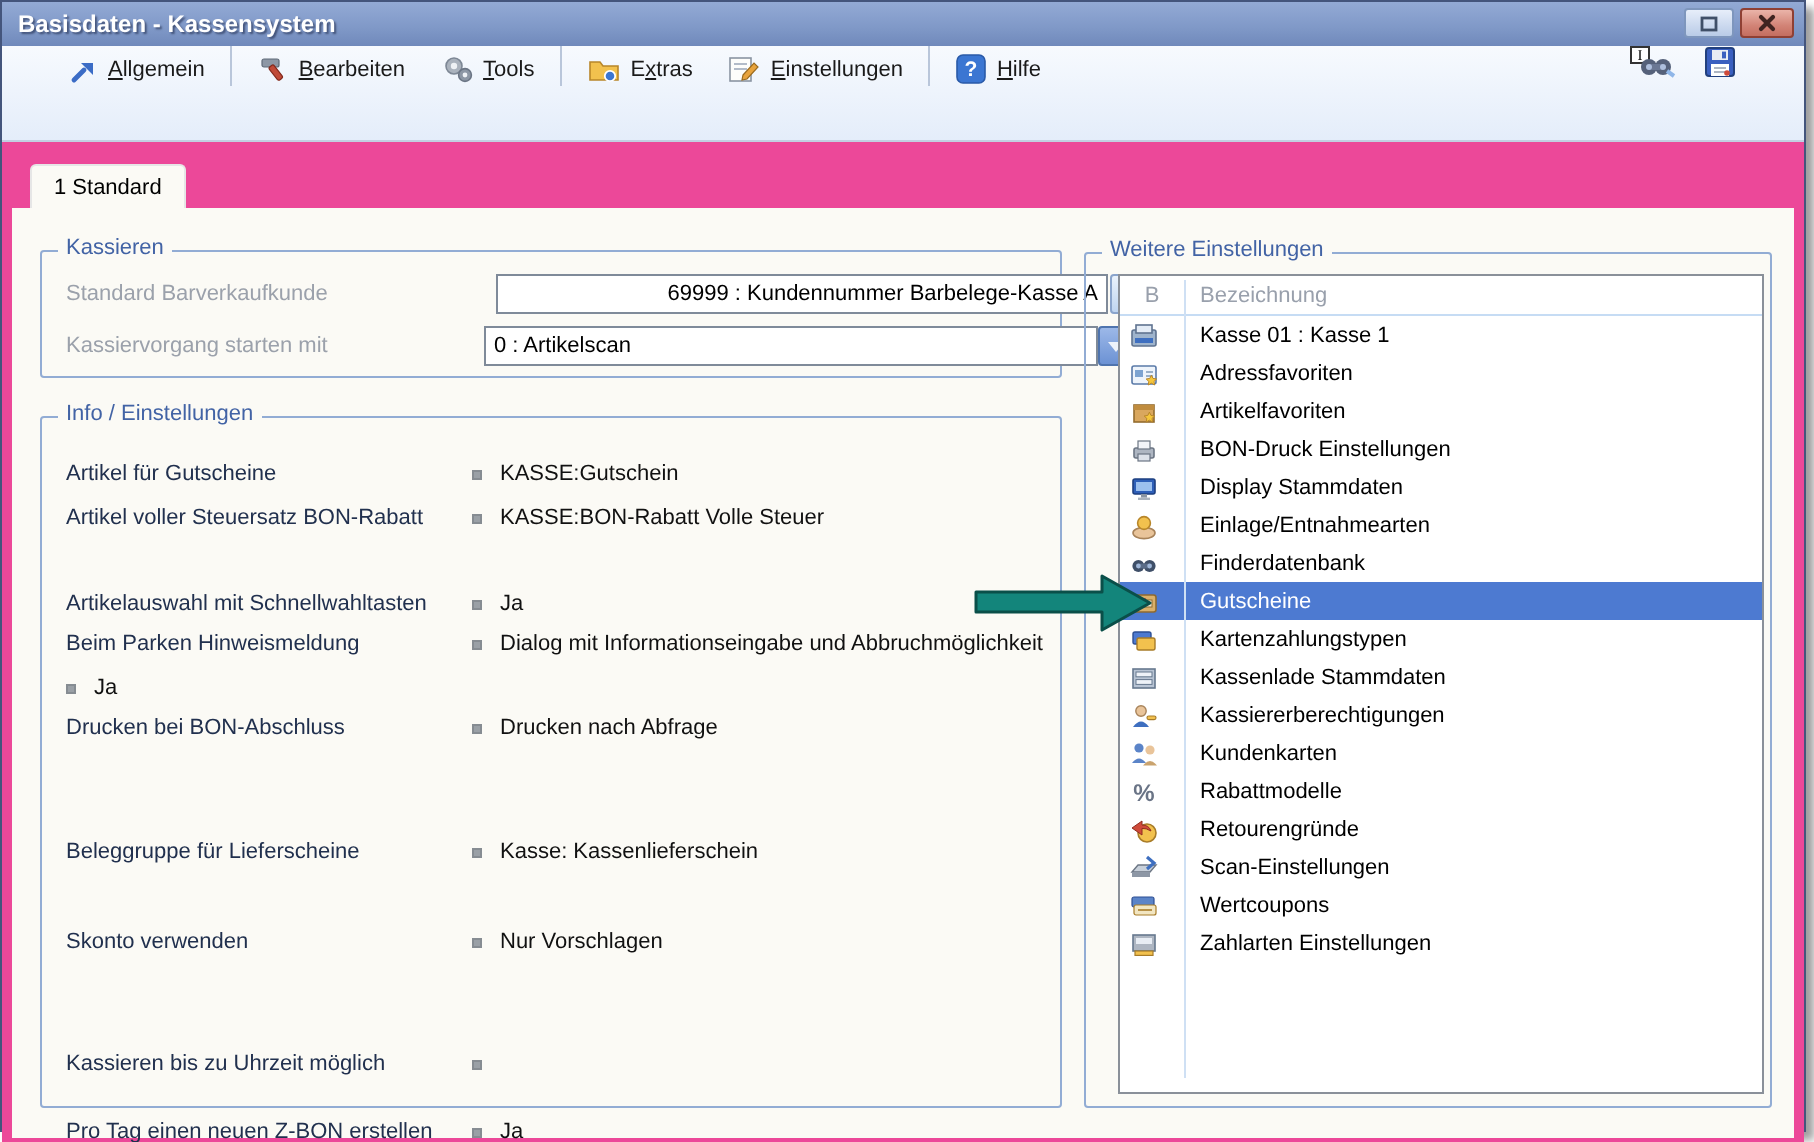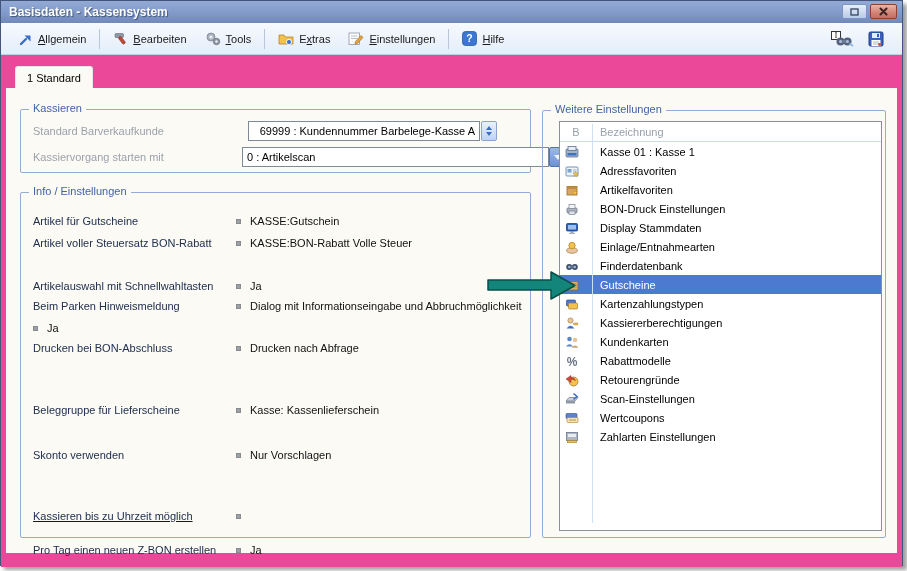--- a/index.html
+++ b/index.html
@@ -13,23 +13,23 @@
               display:flex; align-items:center; padding:0 4px 0 8px; position:relative; }
   .title-text { color:#ffffff; font-weight:bold; font-size:12px;
                 text-shadow:1px 1px 1px rgba(20,30,60,.55); }
   .title-btns { position:absolute; right:5px; top:3px; display:flex; gap:3px; }
   .tbtn { width:25px; height:15px; border-radius:2px; display:flex; align-items:center;
           justify-content:center; cursor:default; }
   .tbtn.max { background:linear-gradient(#e7eefa,#b9cbe7); border:1px solid #7e96bd; }
   .tbtn.close { width:27px; background:linear-gradient(#eab4a9,#d28376 60%,#c46e60);
                 border:1px solid #8f4034; }
   
-  .menubar { height:32px; background:linear-gradient(#f7fafe,#e4edfa);
-             border-bottom:1px solid #c2cfe2; display:flex; align-items:center;
-             padding:0 8px; }
+  .menubar { height:48px; background:linear-gradient(#f7fafe,#e4edfa);
+             border-bottom:1px solid #c2cfe2; display:flex; align-items:flex-start;
+             padding:0 24px; }
   .menu-item { display:flex; align-items:center; gap:5px; padding:4px 9px; border-radius:3px; }
   .menu-label u { text-decoration:underline; }
   .menu-sep { width:1px; height:20px; background:#b9c6da; margin:0 4px; }
   .menubar-right { margin-left:auto; display:flex; align-items:center; gap:14px; padding-right:10px; }
   
   .content-wrap { height:512px; background:#ec4899; padding:0 5px 14px 5px; }
   .tabband { height:33px; position:relative; }
   .tab { position:absolute; left:9px; bottom:0; height:22px; background:#fbfaf5;
          border:1px solid #e6e6e6; border-bottom:none; border-radius:3px 3px 0 0;
          padding:0 11px; display:flex; align-items:center; color:#000; }
@@ -179,21 +179,21 @@
         <span>1 Standard</span>
       </div>
     </div>
 
     <div class="page">
 
       <div class="group" style="left:14px; top:21px; width:511px; height:64px;">
         <span class="group-title">Kassieren</span>
         <span class="field-label" style="top:15px;">Standard Barverkaufkunde</span>
         <div class="field" style="left:227px; top:11px;">
-          <div class="textbox right" style="width:232px;">
+          <div class="textbox right" style="width:306px;">
             <span>69999 : Kundennummer Barbelege-Kasse A</span>
           </div>
           <div class="spinner">
             <div class="spin-up"></div>
             <div class="spin-dn"></div>
           </div>
         </div>
         <span class="field-label" style="top:41px;">Kassiervorgang starten mit</span>
         <div class="field" style="left:221px; top:37px;">
           <div class="textbox" style="width:307px;">
@@ -245,21 +245,21 @@
         <div class="info-row" style="top:255px;">
           <span class="lbl">Skonto verwenden</span>
             <span class="bullet"></span>
             <span class="val">Nur Vorschlagen</span>
         </div>
         <div class="info-row" style="top:306px;margin-top:44px;">
           <span class="lbl">Pro Tag einen neuen Z-BON erstellen</span>
             <span class="bullet"></span>
             <span class="val">Ja</span>
         </div>
-        <div class="info-row" style="top:316px;text-decoration:underline;">
+        <div class="info-row" style="top:316px;">
           <span class="lbl">Kassieren bis zu Uhrzeit möglich</span>
             <span class="bullet"></span>
             <span class="val"></span>
         </div>
       </div>
 
       <div class="group" style="left:536px; top:22px; width:344px; height:428px;">
         <span class="group-title">Weitere Einstellungen</span>
 
         <div class="list">
@@ -339,20 +339,28 @@
           </div>
           <div class="lrow">
             <svg class="icn" viewBox="0 0 14 14">
                 <rect x="1.5" y="3" width="9" height="6" rx="1" fill="#4d7ad1" stroke="#2d4f94" stroke-width=".7"></rect>
                 <rect x="3.5" y="6" width="9" height="6" rx="1" fill="#f2c14e" stroke="#a87c28" stroke-width=".7"></rect>
               </svg>
             <span class="ltext">Kartenzahlungstypen</span>
           </div>
           <div class="lrow">
             <svg class="icn" viewBox="0 0 14 14">
+                <rect x="1.5" y="2.5" width="11" height="9.5" fill="#b8c4d4" stroke="#66788e" stroke-width=".8"></rect>
+                <rect x="3" y="4" width="8" height="2.4" fill="#eef2f8" stroke="#66788e" stroke-width=".5"></rect>
+                <rect x="3" y="7.8" width="8" height="2.4" fill="#eef2f8" stroke="#66788e" stroke-width=".5"></rect>
+              </svg>
+            <span class="ltext">Kassenlade Stammdaten</span>
+          </div>
+          <div class="lrow">
+            <svg class="icn" viewBox="0 0 14 14">
                 <circle cx="5.5" cy="4.5" r="2.6" fill="#e9c49a" stroke="#a8835a" stroke-width=".7"></circle>
                 <path d="M1.5 12.5 q4-5.5 8 0 Z" fill="#3e6fc0"></path>
                 <rect x="8.5" y="7" width="4.5" height="1.8" rx=".9" fill="#f2c14e" stroke="#a87c28" stroke-width=".6"></rect>
               </svg>
             <span class="ltext">Kassiererberechtigungen</span>
           </div>
           <div class="lrow">
             <svg class="icn" viewBox="0 0 14 14">
                 <circle cx="4.5" cy="4" r="2.3" fill="#5b84c8"></circle>
                 <path d="M1 11.5 q3.5-4.5 7 0 Z" fill="#5b84c8"></path>

